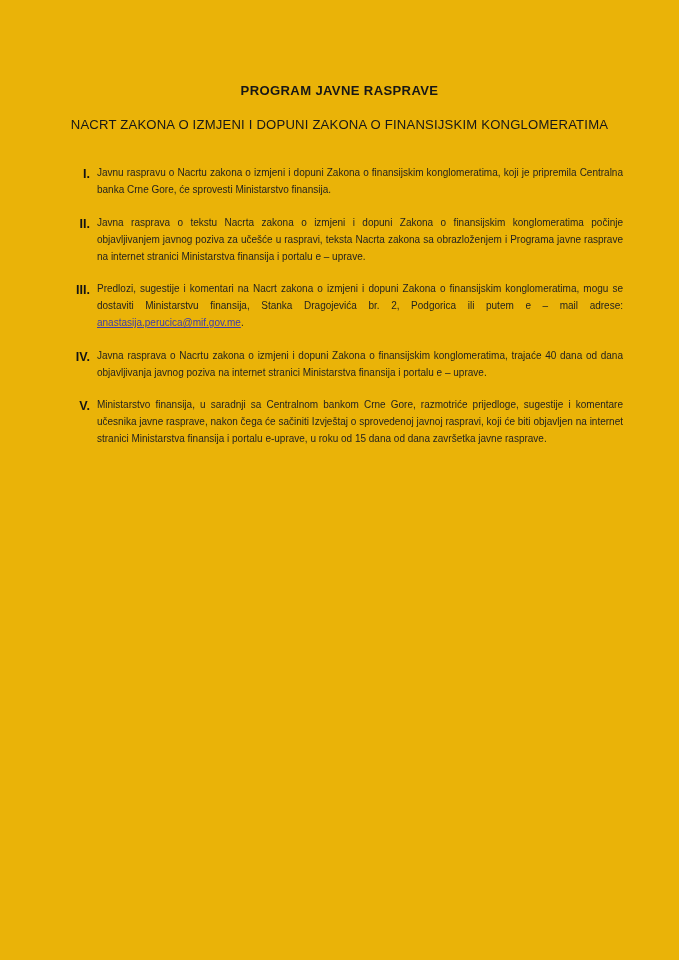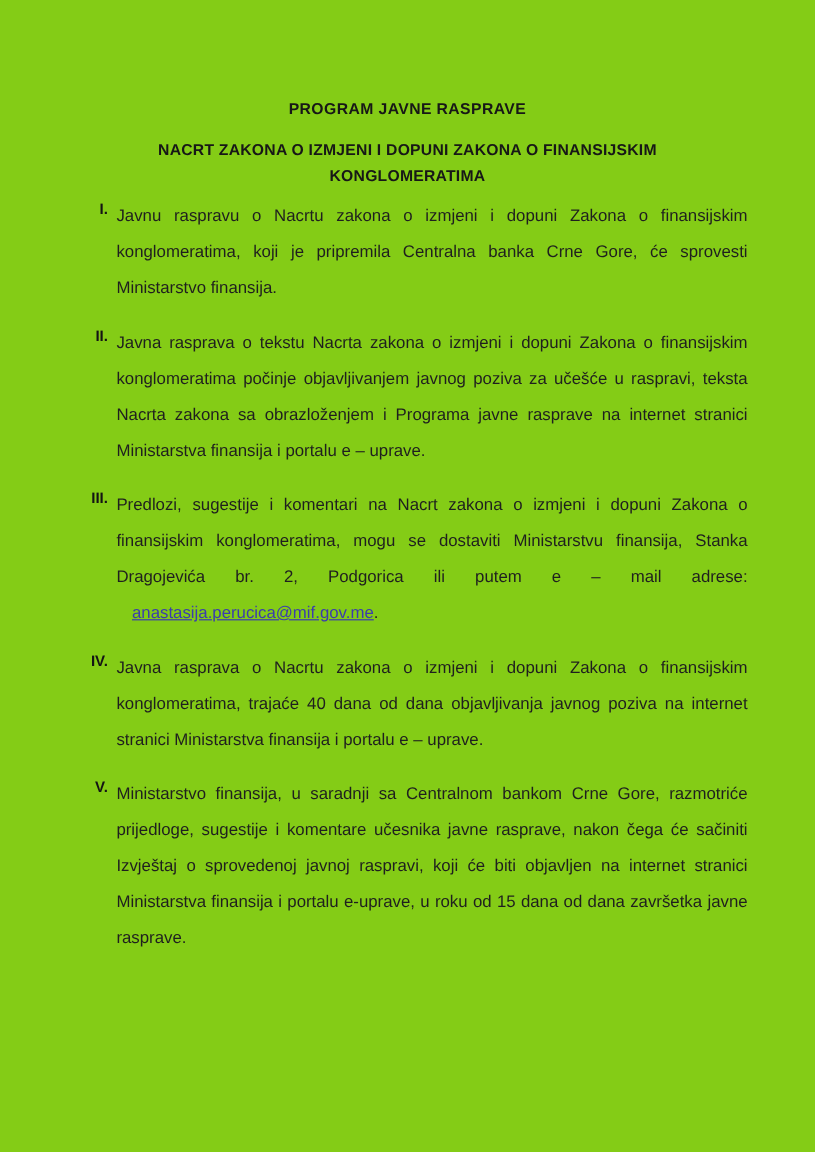--- a/index.html
+++ b/index.html
@@ -10,21 +10,21 @@
   }
   body {
     font-family: "Liberation Sans", sans-serif;
     color: #1c1c1c;
     -webkit-font-smoothing: antialiased;
   }
   .page {
     position: relative;
     width: 679px;
     height: 960px;
-    background: #84cc16;
+    background: #eab308;
     overflow: hidden;
     box-sizing: border-box;
   }
 
   
   .doc-title-block {
     position: absolute;
     left: 56px;
     top: 82px;
     width: 567px;
@@ -33,21 +33,21 @@
     font-size: 13.1px;
     font-weight: bold;
     text-align: center;
     letter-spacing: 0.35px;
     line-height: 18px;
     margin: 0;
     color: #171717;
   }
   .title-sub {
     font-size: 13.1px;
-    font-weight: bold;
+    font-weight: normal;
     text-align: center;
     letter-spacing: 0.2px;
     line-height: 21.5px;
     margin: 14px 0 0 0;
     padding: 0 14px;
     color: #171717;
   }
 
   
   .clause-list {
@@ -68,33 +68,32 @@
     left: 0;
     top: 0;
     width: 34px;
     text-align: right;
     font-size: 12.6px;
     font-weight: bold;
     line-height: 21.4px;
     color: #141414;
   }
   .clause-body {
-    font-size: 14px;
-    line-height: 30px;
+    font-size: 10px;
+    line-height: 17px;
     text-align: justify;
     text-justify: inter-word;
     color: #1f1f1f;
     hyphens: none;
   }
 
   .email-link {
     color: #3c3cae;
     text-decoration: underline;
     text-decoration-color: #3c3cae;
-    margin-left: 13px;
   }
 </style>
 </head>
 <body>
 
 <div class="page">
 
   <div class="doc-title-block">
     <p class="title-main">PROGRAM JAVNE RASPRAVE</p>
     <p class="title-sub">NACRT ZAKONA O IZMJENI I DOPUNI ZAKONA O FINANSIJSKIM KONGLOMERATIMA</p>

